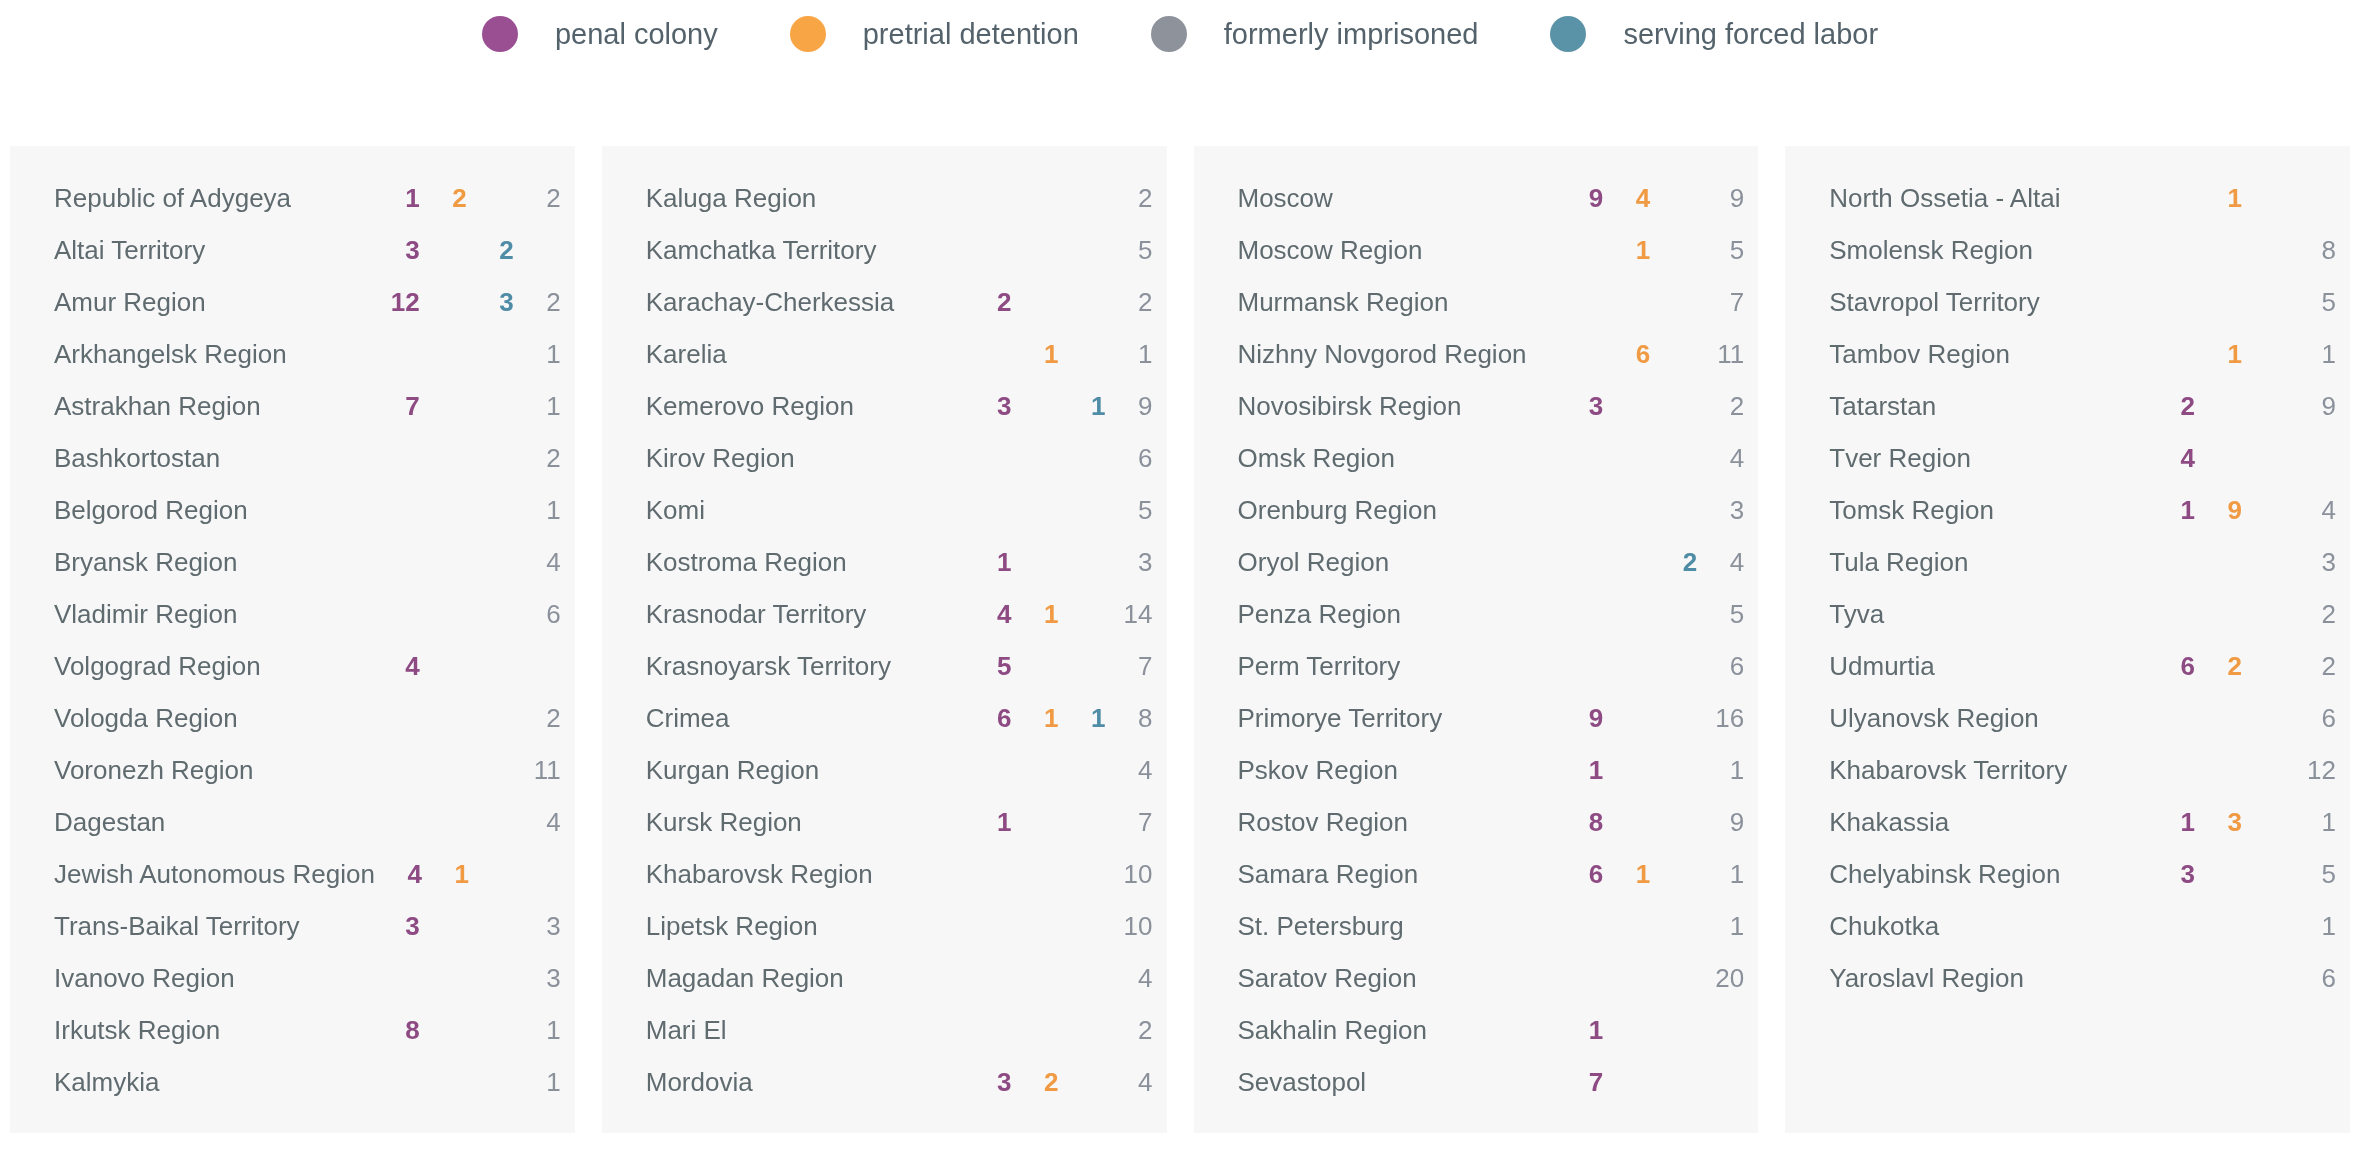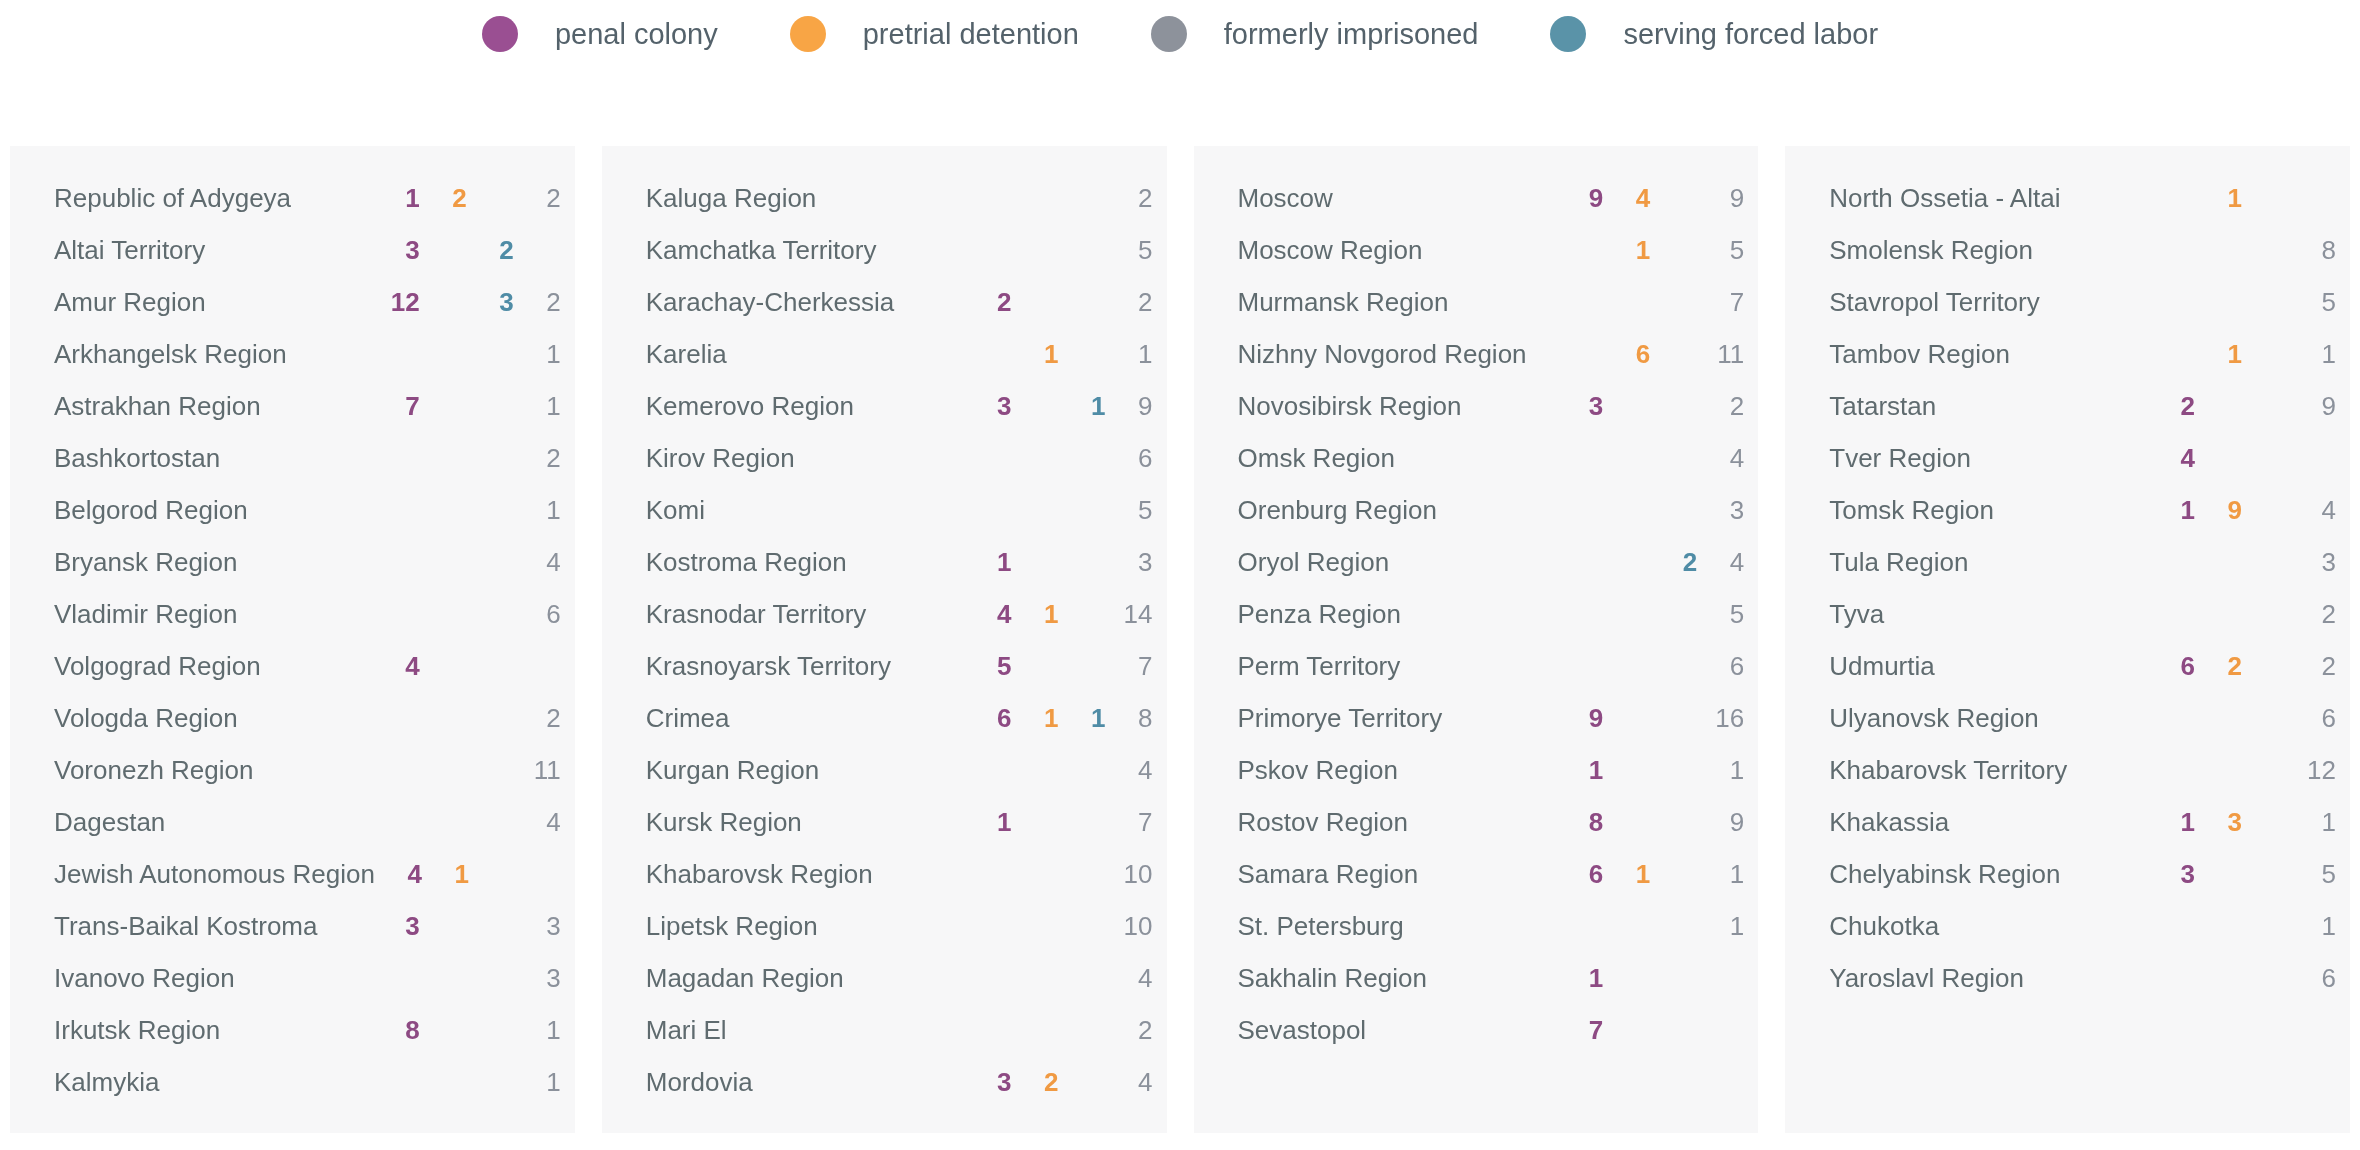--- a/index.html
+++ b/index.html
@@ -219,21 +219,21 @@
       <div class="row">
         <span class="rname">Jewish Autonomous Region</span>
         <span class="nums">
           <span class="num pc">4</span>
           <span class="num pd">1</span>
           <span class="num fl"></span>
           <span class="num fi"></span>
         </span>
       </div>
       <div class="row">
-        <span class="rname">Trans-Baikal Kostroma</span>
+        <span class="rname">Trans-Baikal Territory</span>
         <span class="nums">
           <span class="num pc">3</span>
           <span class="num pd"></span>
           <span class="num fl"></span>
           <span class="num fi">3</span>
         </span>
       </div>
       <div class="row">
         <span class="rname">Ivanovo Region</span>
         <span class="nums">
@@ -556,20 +556,29 @@
       <div class="row">
         <span class="rname">St. Petersburg</span>
         <span class="nums">
           <span class="num pc"></span>
           <span class="num pd"></span>
           <span class="num fl"></span>
           <span class="num fi">1</span>
         </span>
       </div>
       <div class="row">
+        <span class="rname">Saratov Region</span>
+        <span class="nums">
+          <span class="num pc"></span>
+          <span class="num pd"></span>
+          <span class="num fl"></span>
+          <span class="num fi">20</span>
+        </span>
+      </div>
+      <div class="row">
         <span class="rname">Sakhalin Region</span>
         <span class="nums">
           <span class="num pc">1</span>
           <span class="num pd"></span>
           <span class="num fl"></span>
           <span class="num fi"></span>
         </span>
       </div>
       <div class="row">
         <span class="rname">Sevastopol</span>

